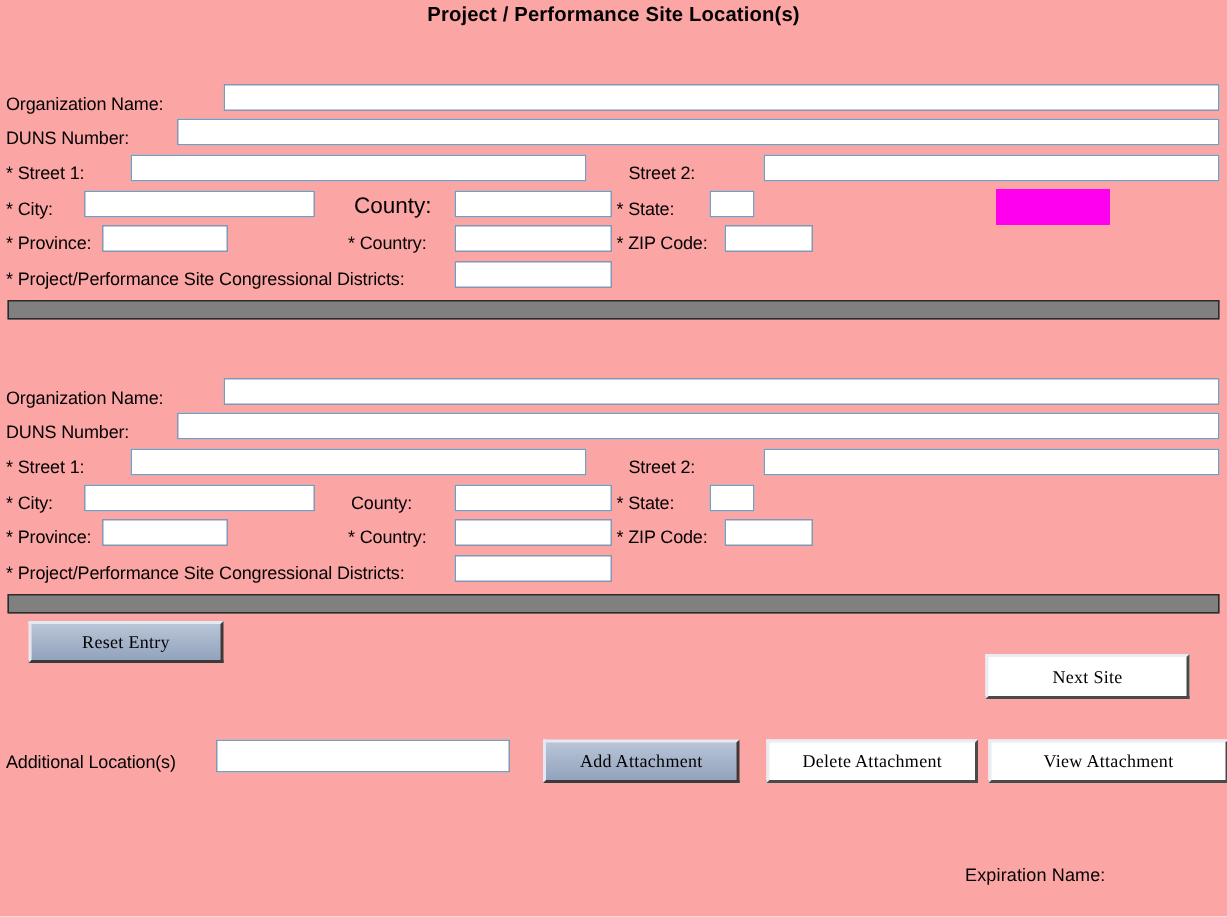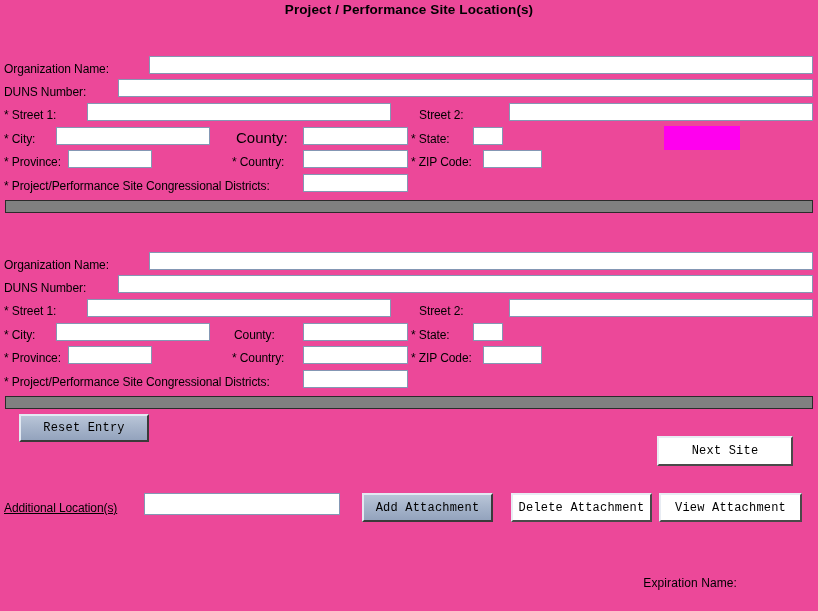--- a/index.html
+++ b/index.html
@@ -9,21 +9,21 @@
   }
   body {
     font-family: "Liberation Sans", sans-serif;
     color: #000000;
   }
   #page {
     position: relative;
     width: 818px;
     height: 611px;
     overflow: hidden;
-    background: #ec4899;
+    background: #fca5a5;
   }
   .abs { position: absolute; }
 
   
   .page-title {
     left: 0;
     top: 2px;
     width: 818px;
     text-align: center;
     font-size: 13.5px;
@@ -76,21 +76,21 @@
   
   .sep-bar {
     background: #808080;
     border: 1px solid #2b2b2b;
     box-sizing: border-box;
   }
 
   
   .btn {
     box-sizing: border-box;
-    font-family: Liberation Mono, monospace;
+    font-family: Liberation Serif, serif;
     font-size: 12px;
     color: #000;
     text-align: center;
     cursor: pointer;
     padding: 0;
     white-space: nowrap;
     display: flex;
     align-items: center;
     justify-content: center;
     letter-spacing: 0.2px;
@@ -202,30 +202,30 @@
   <div class="abs sep-bar" style="left:5px; top:396px; width:808px; height:13px;"></div>
 
   <div class="abs btn btn-blue" style="left:19px; top:414px; width:130px; height:28px;">
     <span>Reset Entry</span>
   </div>
 
   <div class="abs btn btn-white" style="left:657px; top:436px; width:136px; height:30px;">
     <span>Next Site</span>
   </div>
 
-  <div class="abs lbl" style="left:4px; top:501px;text-decoration:underline;">Additional Location(s)</div>
+  <div class="abs lbl" style="left:4px; top:501px;">Additional Location(s)</div>
   <input class="abs tf" style="left: 144px; top: 493px; width: 196px; height: 22px;" value="">
 
   <div class="abs btn btn-white" style="left:511px; top:493px; width:141px; height:29px;">
     <span>Delete Attachment</span>
   </div>
 
   <div class="abs btn btn-blue" style="left:362px; top:493px; width:131px; height:29px;">
     <span>Add Attachment</span>
   </div>
 
-  <div class="abs btn btn-white" style="left:659px; top:493px; width:143px; height:29px;">
+  <div class="abs btn btn-white" style="left:659px; top:493px; width:160px; height:29px;">
     <span>View  Attachment</span>
   </div>
 
   <div class="abs meta-line" style="left:537px; top:576px; width:200px;">Expiration Name:</div>
 
 </div>
 
 </body></html>

